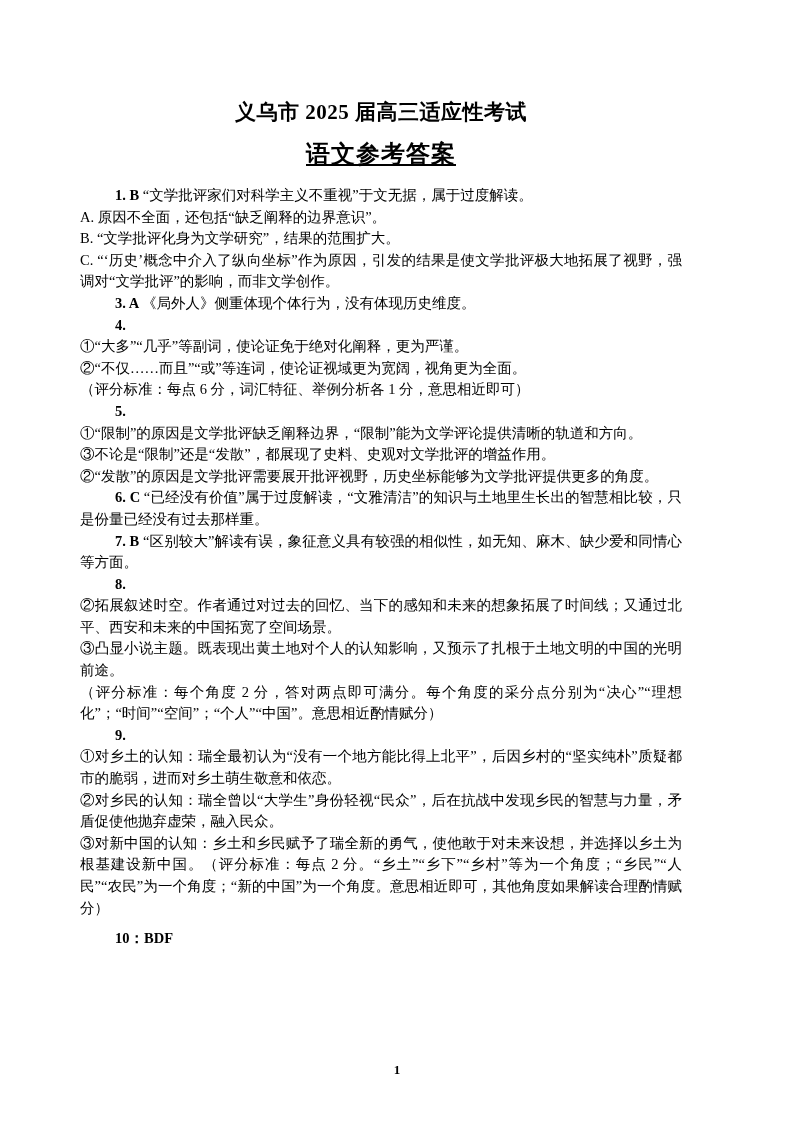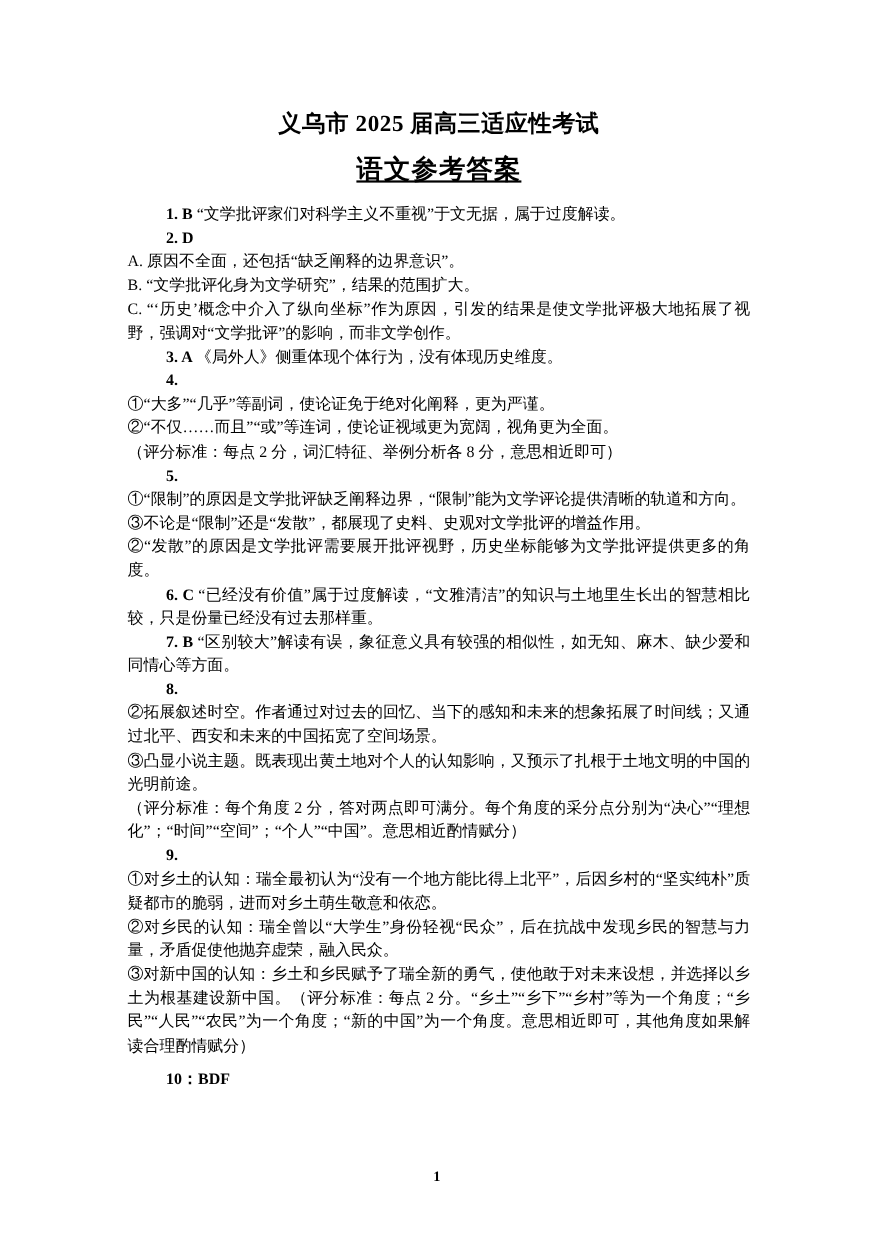--- a/index.html
+++ b/index.html
@@ -9,21 +9,21 @@
     font-family: "Liberation Serif", "DejaVu Serif", serif;
   }
   .page {
     position: relative;
     width: 794px;
     height: 1122px;
     margin: 0 auto;
     background: #ffffff;
     color: #000000;
     box-sizing: border-box;
-    padding: 98px 112px 0 116px;
+    padding: 98px 112px 0 80px;
     overflow: hidden;
   }
   .doc-title {
     font-size: 21px;
     font-weight: bold;
     text-align: center;
     margin: 0 0 12px 0;
     letter-spacing: 0.5px;
   }
   .doc-subtitle {
@@ -60,29 +60,28 @@
   }
 </style>
 </head>
 <body>
 
 <div class="page">
   <h1 class="doc-title">义乌市 2025 届高三适应性考试</h1>
   <h2 class="doc-subtitle">语文参考答案</h2>
   <div class="doc-body">
       <p class="para"><span class="prefix">1. B </span><span>“文学批评家们对科学主义不重视”于文无据，属于过度解读。</span></p>
-      <p class="para"><span class="prefix">2. D</span></p>
       <p class="para"><span>A. 原因不全面，还包括“缺乏阐释的边界意识”。</span></p>
       <p class="para"><span>B. “文学批评化身为文学研究”，结果的范围扩大。</span></p>
       <p class="para"><span>C. “‘历史’概念中介入了纵向坐标”作为原因，引发的结果是使文学批评极大地拓展了视野，强调对“文学批评”的影响，而非文学创作。</span></p>
       <p class="para"><span class="prefix">3. A </span><span>《局外人》侧重体现个体行为，没有体现历史维度。</span></p>
       <p class="para"><span class="prefix">4.</span></p>
       <p class="para"><span>①“大多”“几乎”等副词，使论证免于绝对化阐释，更为严谨。</span></p>
       <p class="para"><span>②“不仅……而且”“或”等连词，使论证视域更为宽阔，视角更为全面。</span></p>
-      <p class="para"><span>（评分标准：每点 2 分，词汇特征、举例分析各 8 分，意思相近即可）</span></p>
+      <p class="para"><span>（评分标准：每点 6 分，词汇特征、举例分析各 1 分，意思相近即可）</span></p>
       <p class="para"><span class="prefix">5.</span></p>
       <p class="para"><span>①“限制”的原因是文学批评缺乏阐释边界，“限制”能为文学评论提供清晰的轨道和方向。</span></p>
       <p class="para"><span>③不论是“限制”还是“发散”，都展现了史料、史观对文学批评的增益作用。</span></p>
       <p class="para"><span>②“发散”的原因是文学批评需要展开批评视野，历史坐标能够为文学批评提供更多的角度。</span></p>
       <p class="para"><span class="prefix">6. C </span><span>“已经没有价值”属于过度解读，“文雅清洁”的知识与土地里生长出的智慧相比较，只是份量已经没有过去那样重。</span></p>
       <p class="para"><span class="prefix">7. B </span><span>“区别较大”解读有误，象征意义具有较强的相似性，如无知、麻木、缺少爱和同情心等方面。</span></p>
       <p class="para"><span class="prefix">8.</span></p>
       <p class="para"><span>②拓展叙述时空。作者通过对过去的回忆、当下的感知和未来的想象拓展了时间线；又通过北平、西安和未来的中国拓宽了空间场景。</span></p>
       <p class="para"><span>③凸显小说主题。既表现出黄土地对个人的认知影响，又预示了扎根于土地文明的中国的光明前途。</span></p>
       <p class="para"><span>（评分标准：每个角度 2 分，答对两点即可满分。每个角度的采分点分别为“决心”“理想化”；“时间”“空间”；“个人”“中国”。意思相近酌情赋分）</span></p>

